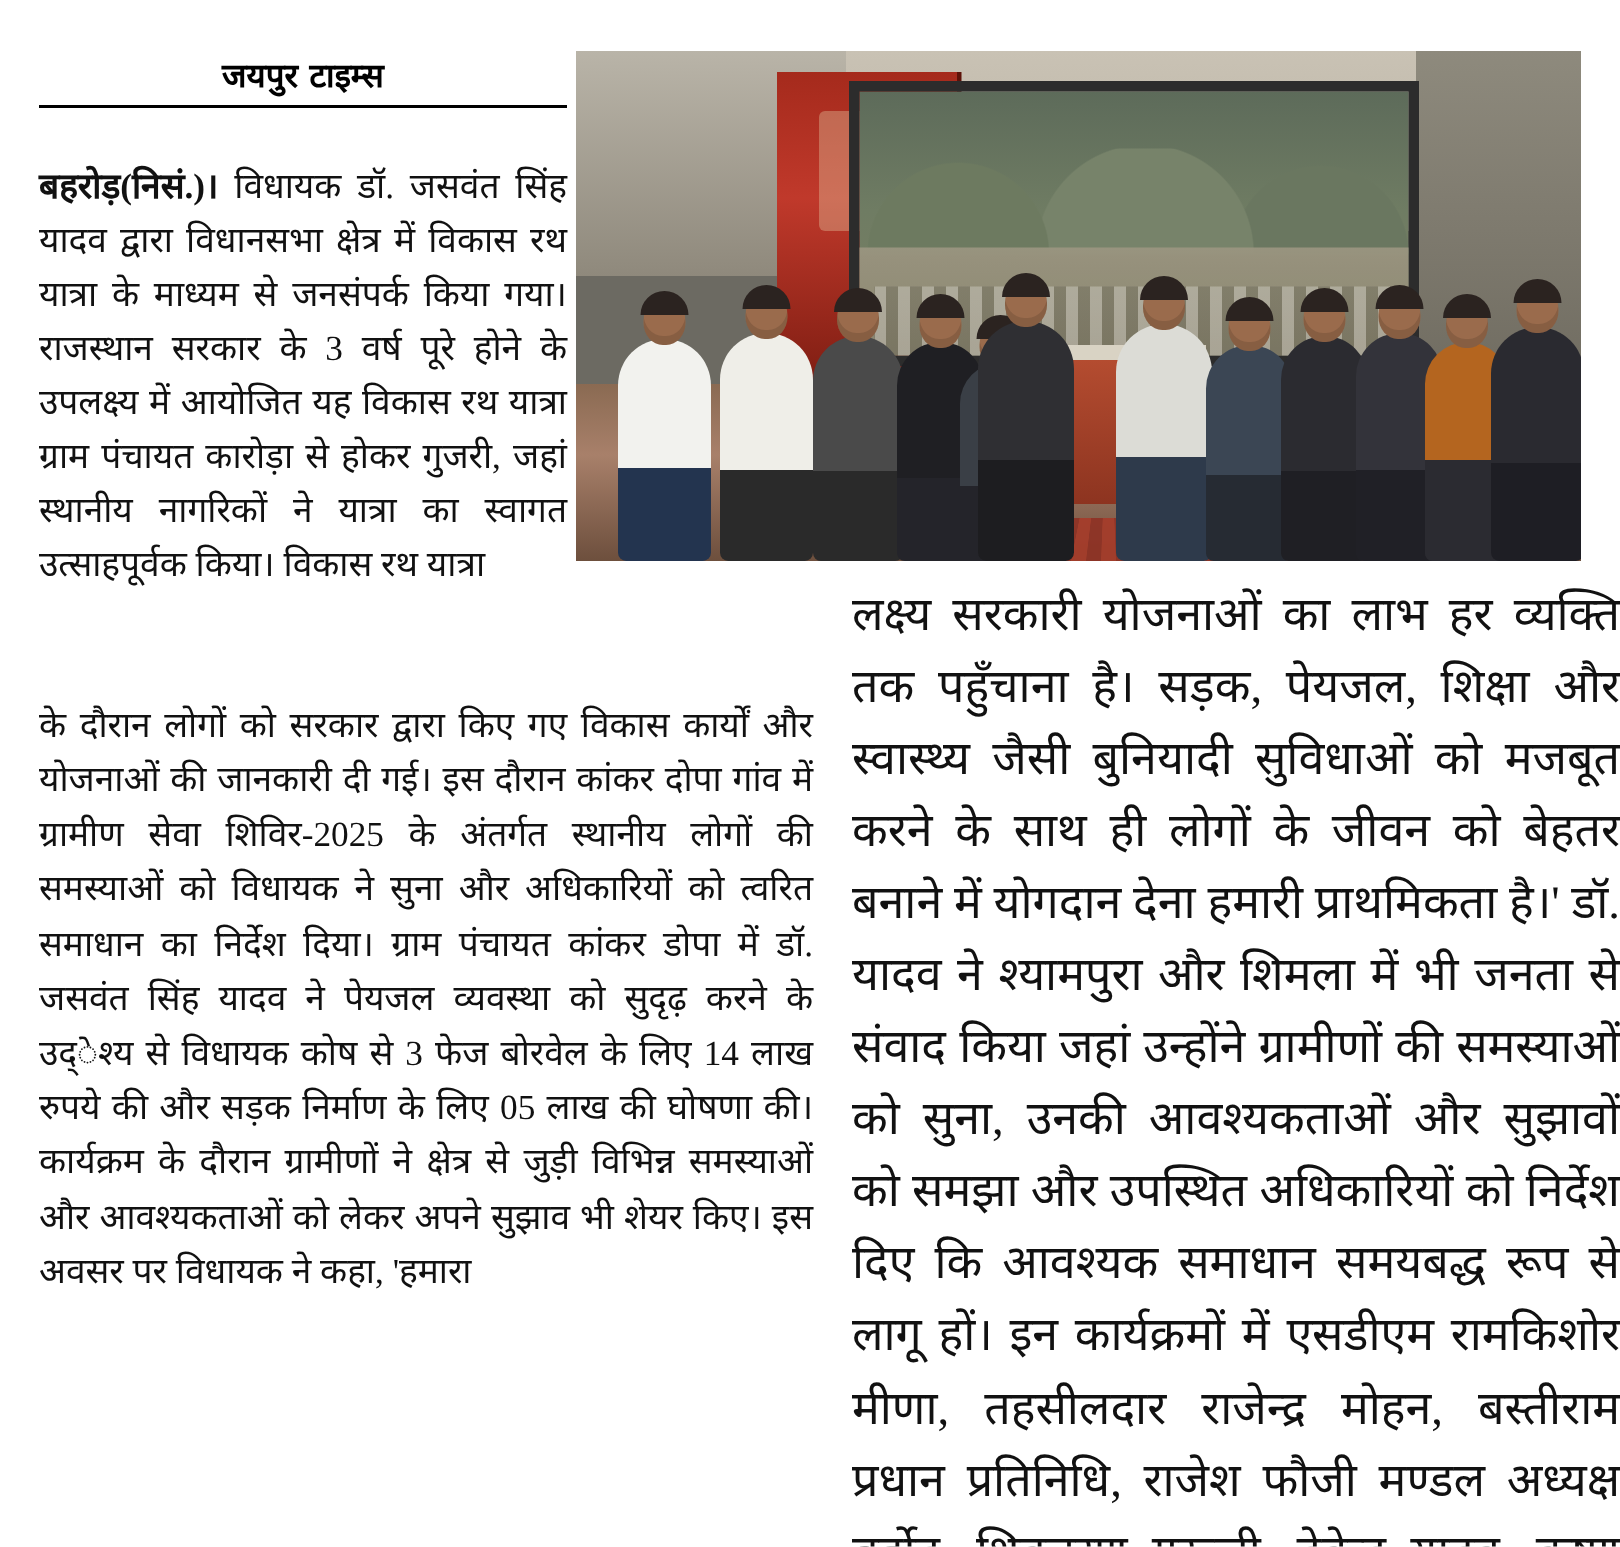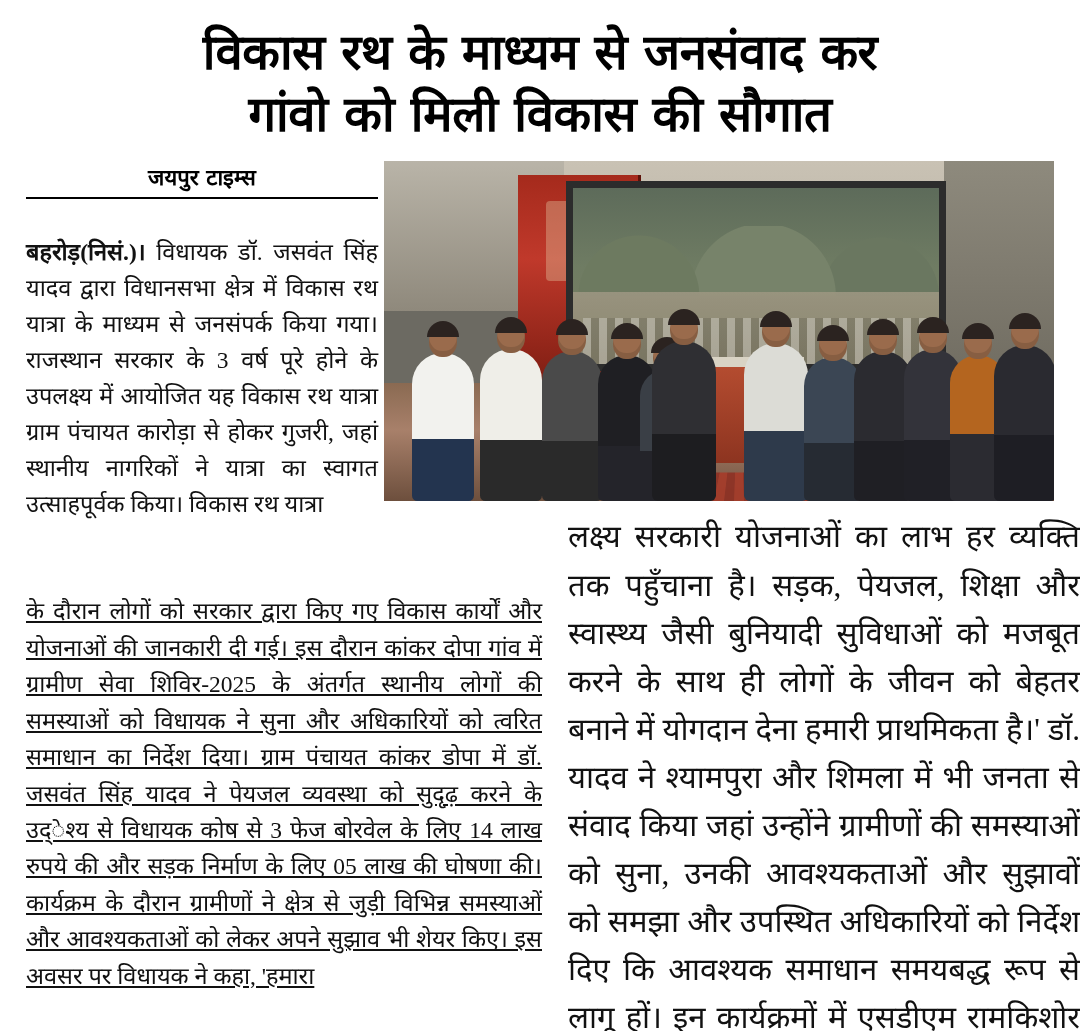--- a/index.html
+++ b/index.html
@@ -191,43 +191,38 @@
   
   .col-left-bottom {
     position: absolute;
     left: 0;
     top: 432px;
     width: 516px;
     font-size: 23.5px;
     line-height: 1.55;
     text-align: justify;
     color: #111;
-    text-decoration: underline;
   }
   .col-right-bottom {
     position: absolute;
     left: 542px;
     top: 352px;
     width: 512px;
     font-size: 31px;
     line-height: 1.55;
     text-align: justify;
     color: #111;
   }
   p { margin: 0 0 2px 0; }
 </style>
 </head>
 <body>
 
 <div class="page">
 
-  <div class="headline">
-    <span>विकास रथ के माध्यम से जनसंवाद कर</span>
-    <span class="line2">गांवो को मिली विकास की सौगात</span>
-  </div>
 
   <div class="content">
 
     <div class="credit-block">
       <div class="credit">जयपुर टाइम्स</div>
       <div class="credit-rule"></div>
     </div>
 
     <div class="col-left-top">
       <span class="dateline">बहरोड़(निसं.)।</span><span> विधायक डॉ. जसवंत सिंह यादव द्वारा विधानसभा क्षेत्र में विकास रथ यात्रा के माध्यम से जनसंपर्क किया गया। राजस्थान सरकार के 3 वर्ष पूरे होने के उपलक्ष्य में आयोजित यह विकास रथ यात्रा ग्राम पंचायत कारोड़ा से होकर गुजरी, जहां स्थानीय नागरिकों ने यात्रा का स्वागत उत्साहपूर्वक किया। विकास रथ यात्रा</span>

